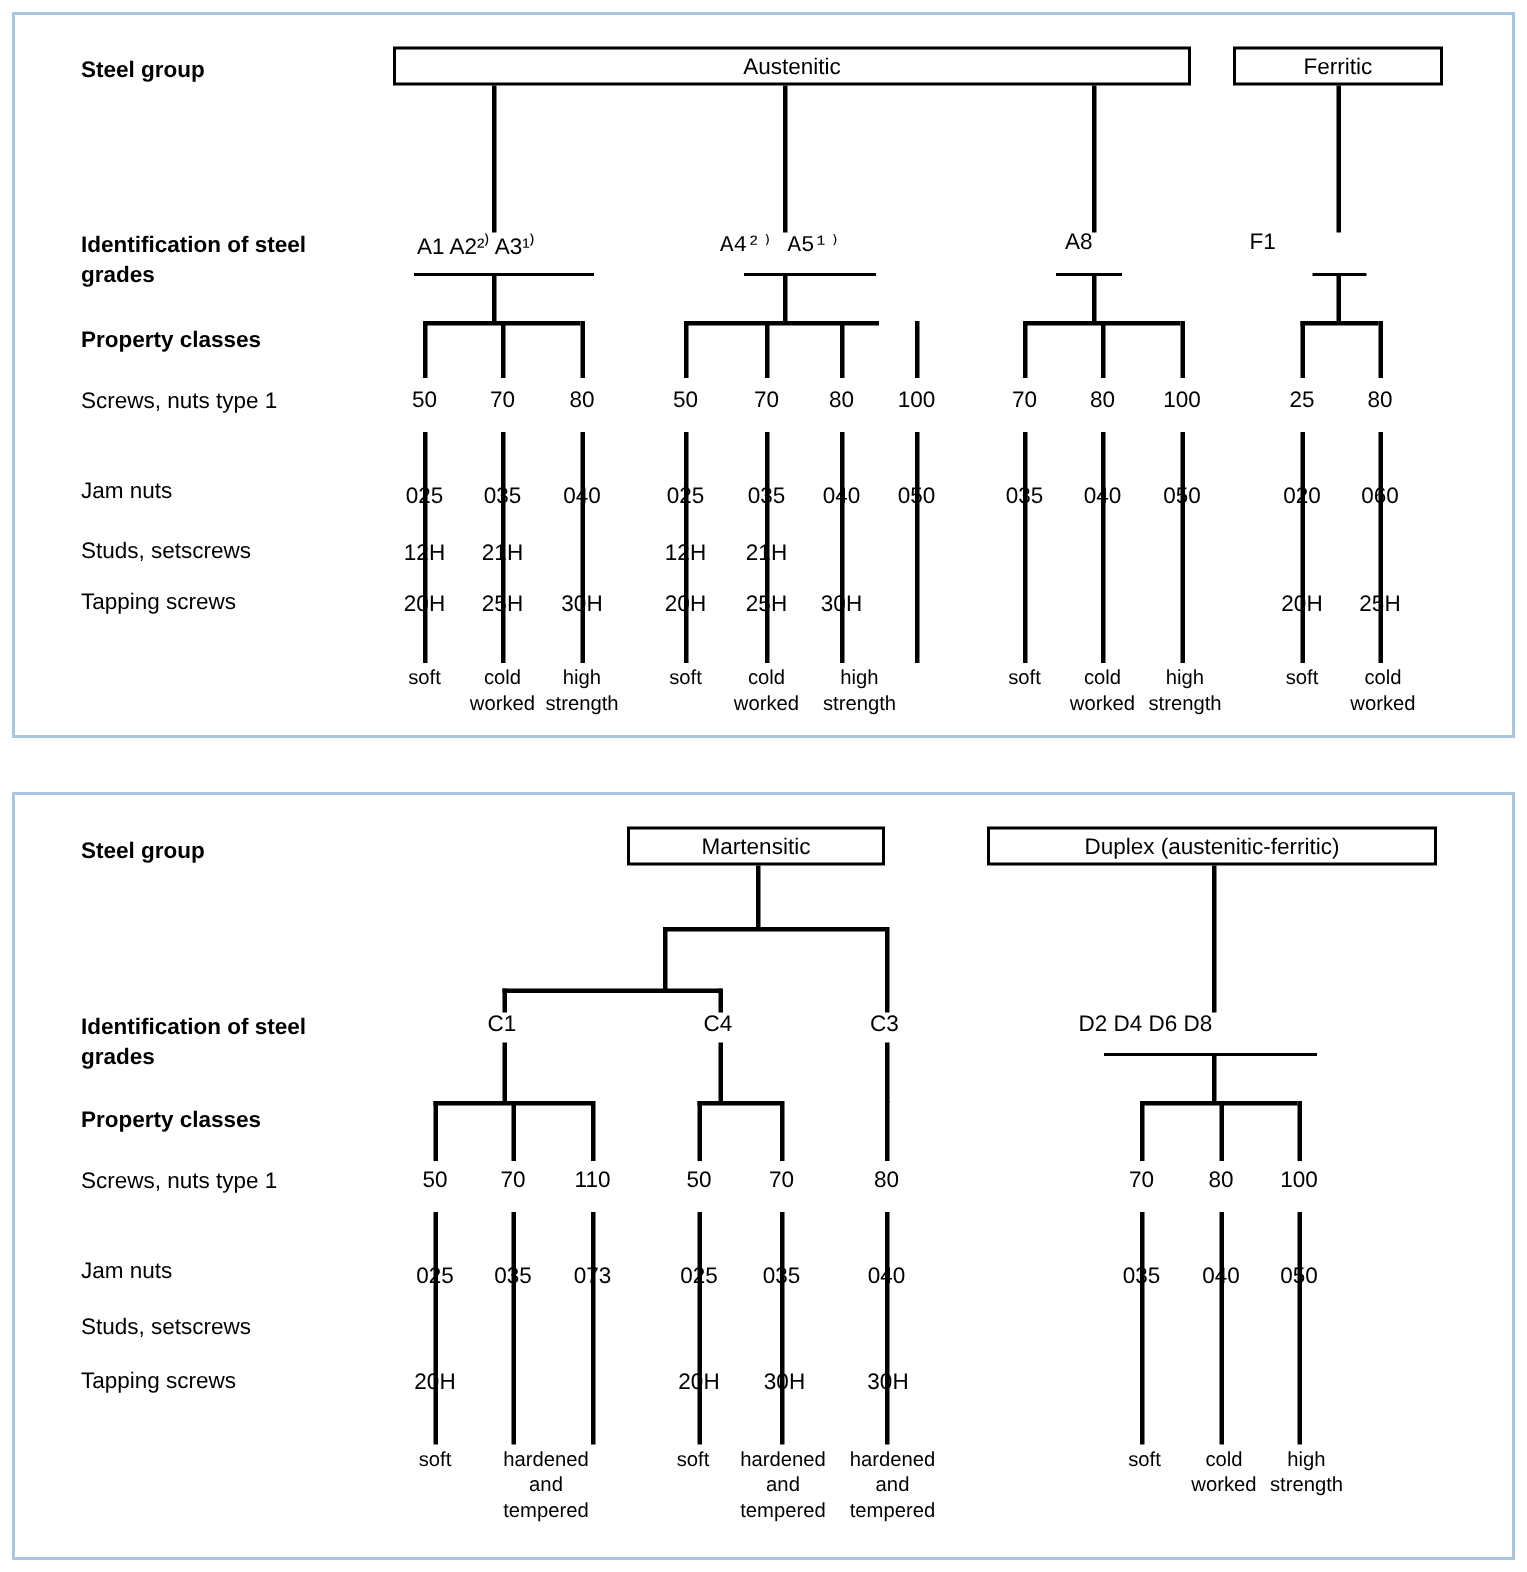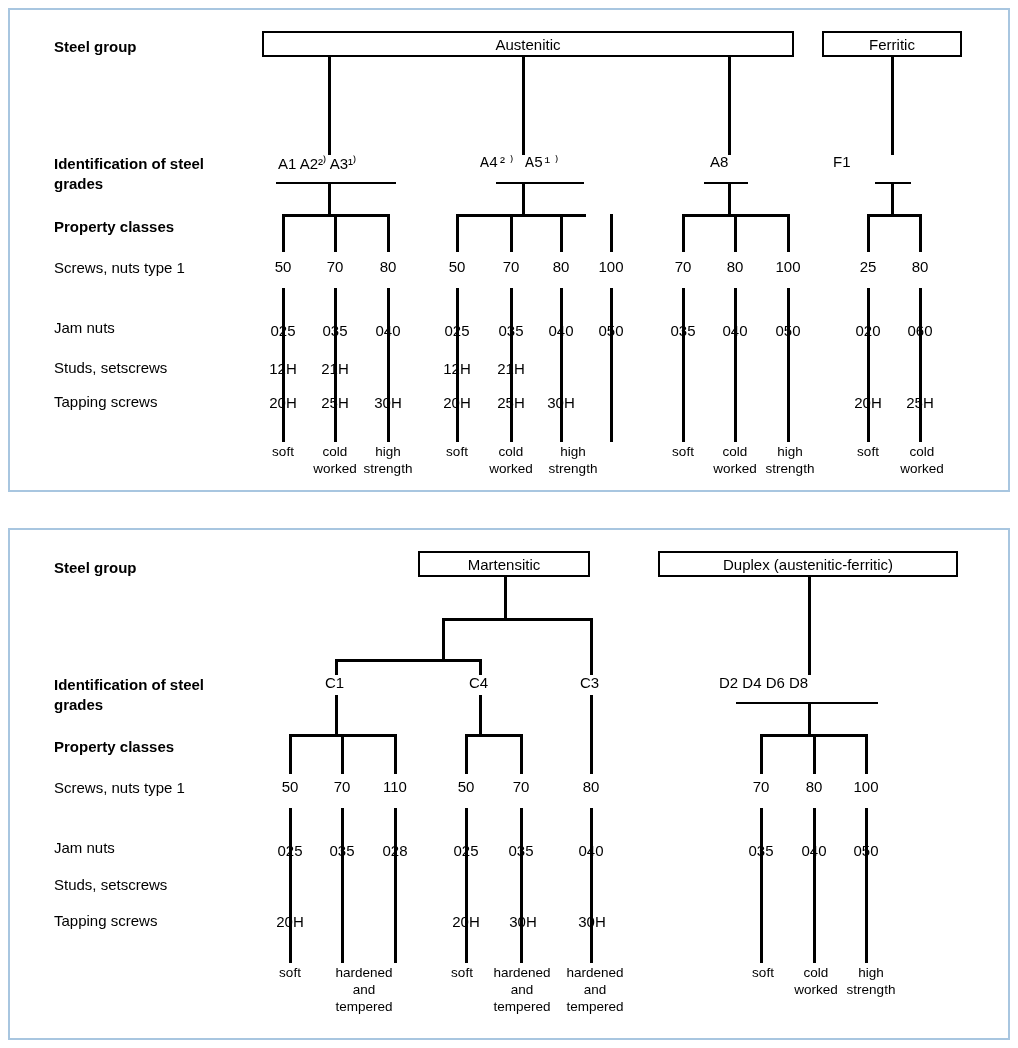--- a/index.html
+++ b/index.html
@@ -279,21 +279,21 @@
   <div class="val" style="left:385px; top:248px;">110</div>
   <div class="val" style="left:456px; top:248px;">50</div>
   <div class="val" style="left:511px; top:248px;">70</div>
   <div class="val" style="left:581px; top:248px;">80</div>
   <div class="val" style="left:751px; top:248px;">70</div>
   <div class="val" style="left:804px; top:248px;">80</div>
   <div class="val" style="left:856px; top:248px;">100</div>
 
   <div class="val" style="left:280px; top:312px;">025</div>
   <div class="val" style="left:332px; top:312px;">035</div>
-  <div class="val" style="left:385px; top:312px;">028</div>
+  <div class="val" style="left:385px; top:312px;">073</div>
   <div class="val" style="left:456px; top:312px;">025</div>
   <div class="val" style="left:511px; top:312px;">035</div>
   <div class="val" style="left:581px; top:312px;">040</div>
   <div class="val" style="left:751px; top:312px;">035</div>
   <div class="val" style="left:804px; top:312px;">040</div>
   <div class="val" style="left:856px; top:312px;">050</div>
 
   <div class="val" style="left:280px; top:383px;">20H</div>
   <div class="val" style="left:456px; top:383px;">20H</div>
   <div class="val" style="left:513px; top:383px;">30H</div>

